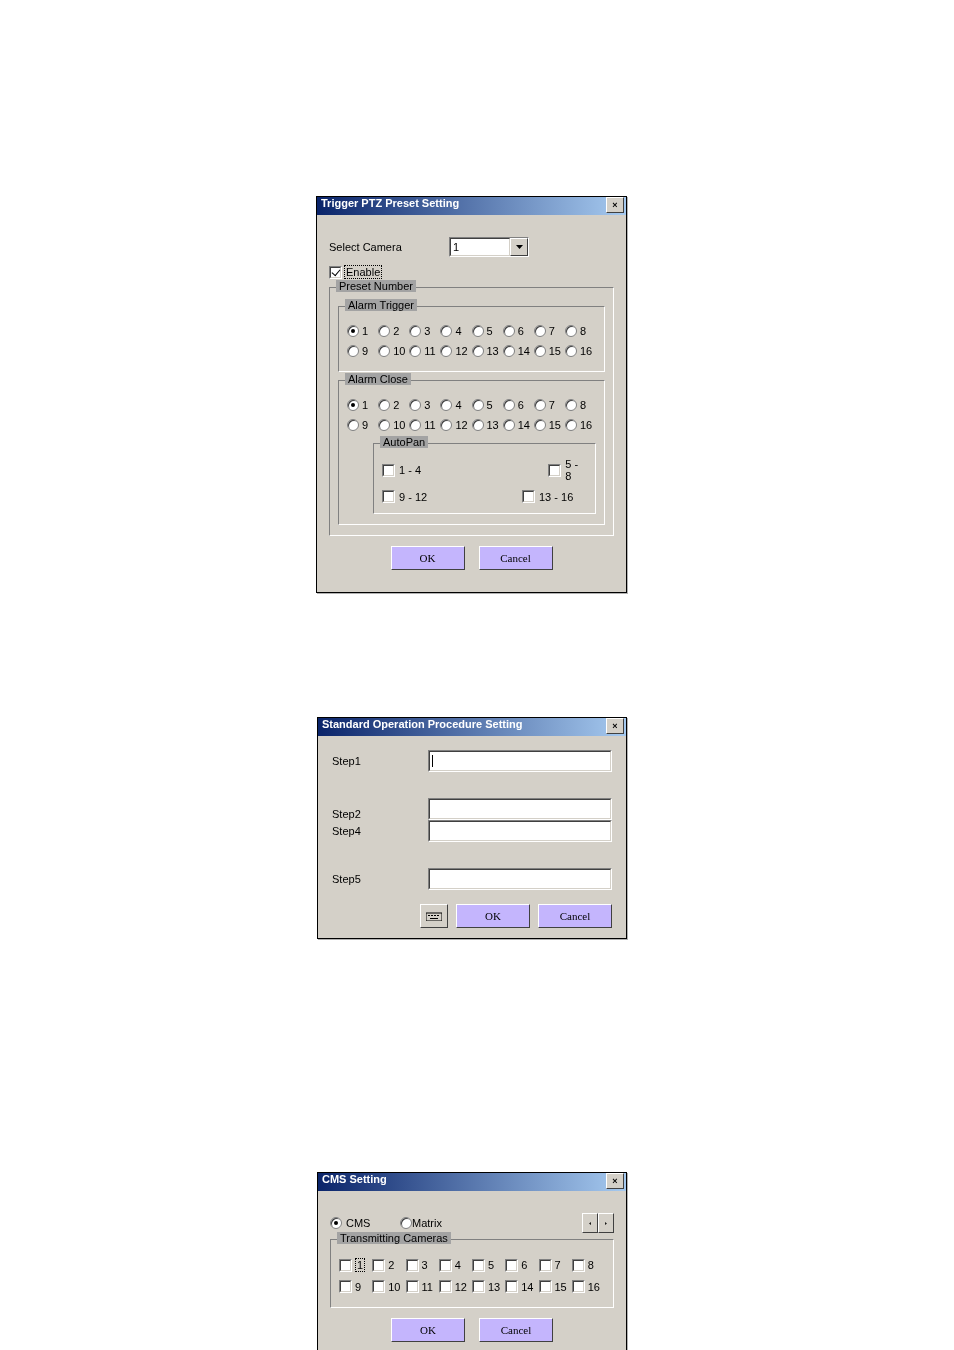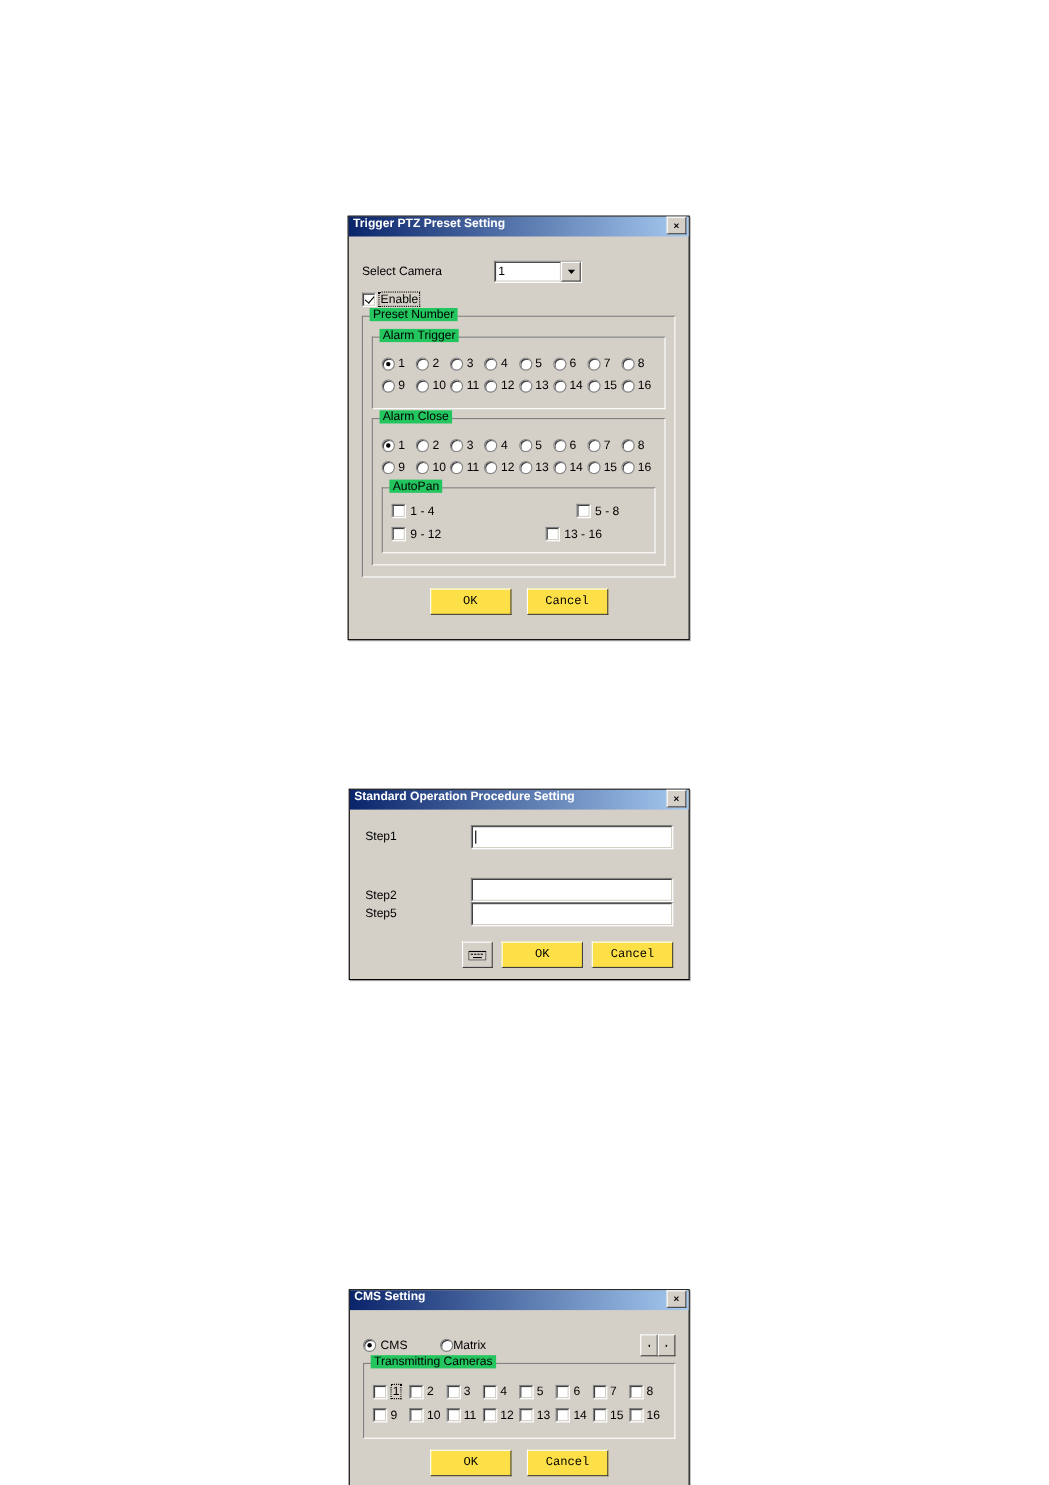--- a/index.html
+++ b/index.html
@@ -12,25 +12,25 @@
 .dropdown-inner{border:1px solid #404040;border-right-color:#d4d0c8;border-bottom-color:#d4d0c8;flex:1;height:16px;display:flex;align-items:center;padding:0 2px;background:#fff}
 .dropdown-btn{width:16px;height:16px;background:#d4d0c8;border:1px solid #fff;border-right-color:#404040;border-bottom-color:#404040;display:flex;align-items:center;justify-content:center}
 .dropdown-btn svg{width:7px;height:4px}
 .checkbox{width:13px;height:13px;background:#fff;border:1px solid #808080;border-right-color:#fff;border-bottom-color:#fff;display:inline-block;position:relative;vertical-align:middle;box-sizing:border-box}
 .checkbox-inner{position:absolute;top:0;left:0;right:0;bottom:0;border:1px solid #404040;border-right-color:#d4d0c8;border-bottom-color:#d4d0c8}
 .checkbox.checked::after{content:"";position:absolute;left:2px;top:2px;width:7px;height:4px;border-left:1.5px solid #000;border-bottom:1.5px solid #000;transform:rotate(-50deg)}
 .radio{width:12px;height:12px;border-radius:50%;background:#fff;border:1px solid #808080;display:inline-block;vertical-align:middle;position:relative;box-sizing:border-box;box-shadow:inset -1px -1px 0 #fff,inset 1px 1px 0 #404040}
 .radio.checked::after{content:"";position:absolute;left:3px;top:3px;width:4px;height:4px;background:#000;border-radius:50%}
 .groupbox{border:1px solid #808080;border-right-color:#fff;border-bottom-color:#fff;position:relative;margin-top:8px;padding:14px 8px 10px 8px}
 .groupbox::after{content:"";position:absolute;top:0;left:0;right:0;bottom:0;border:1px solid #fff;border-right-color:#808080;border-bottom-color:#808080;pointer-events:none;margin:-1px -1px 1px 1px;display:none}
-.groupbox-legend{position:absolute;top:-8px;left:6px;background:#22c55e;padding:0 3px}
+.groupbox-legend{position:absolute;top:-8px;left:6px;background:#a3a3a3;padding:0 3px}
 .radiorow,.checkrow{display:flex;gap:0;padding:4px 0}
 .radiocell{display:flex;align-items:center;gap:3px;width:38px}
 .checkcell{display:flex;align-items:center;gap:3px;width:38px}
-.btn{background:#fde047;border:1px solid #fff;border-right-color:#404040;border-bottom-color:#404040;height:22px;min-width:72px;display:inline-flex;align-items:center;justify-content:center;font-family:Liberation Mono, monospace;font-size:11px}
+.btn{background:#c4b5fd;border:1px solid #fff;border-right-color:#404040;border-bottom-color:#404040;height:22px;min-width:72px;display:inline-flex;align-items:center;justify-content:center;font-family:Liberation Serif, serif;font-size:11px}
 .btn-row{display:flex;gap:8px;justify-content:flex-end;margin-top:10px}
 .textbox{background:#fff;border:1px solid #808080;border-right-color:#fff;border-bottom-color:#fff;height:20px;display:block}
 .textbox-inner{border:1px solid #404040;border-right-color:#d4d0c8;border-bottom-color:#d4d0c8;height:18px;padding:0 2px;display:flex;align-items:center}
 .focus-dotted{border:1px dotted #000;padding:0 1px;margin-left:2px}
 .iconbtn{background:#d4d0c8;border:1px solid #fff;border-right-color:#404040;border-bottom-color:#404040;width:26px;height:22px;display:inline-flex;align-items:center;justify-content:center}
 .spin{display:inline-flex;flex-direction:column}
 .spin .sb{width:16px;height:10px;background:#d4d0c8;border:1px solid #fff;border-right-color:#404040;border-bottom-color:#404040;display:flex;align-items:center;justify-content:center}
 .spin svg{width:6px;height:3px}
 .cursor{display:inline-block;width:1px;height:12px;background:#000;vertical-align:middle}
 </style>
@@ -202,21 +202,21 @@
           <span class="radiocell">
               <span class="radio"></span>
               <span>15</span>
             </span>
           <span class="radiocell">
               <span class="radio"></span>
               <span>16</span>
             </span>
         </div>
 
-        <div class="groupbox" style="margin-left:0;margin-right:0">
+        <div class="groupbox" style="margin-left:26px;margin-right:0">
           <span class="groupbox-legend">AutoPan</span>
           <div style="display:flex">
             <span style="display:flex;align-items:center;gap:4px;width:168px">
                 <span class="checkbox">
                   <span class="checkbox-inner"></span>
                 </span>
                 <span>1 - 4</span>
               </span>
             <span style="display:flex;align-items:center;gap:4px">
                 <span class="checkbox">
@@ -263,20 +263,26 @@
             <span class="cursor"></span>
           </div>
         </div>
     </div>
     <div style="display:flex;align-items:flex-end;">
       <span style="width:96px">Step2</span>
       <div class="textbox" style="flex:1">
           <div class="textbox-inner"></div>
         </div>
     </div>
+    <div style="display:flex;align-items:center;margin-bottom:26px">
+      <span style="width:96px">Step4</span>
+      <div class="textbox" style="flex:1">
+          <div class="textbox-inner"></div>
+        </div>
+    </div>
     <div style="display:flex;align-items:center;margin-bottom:14px">
       <span style="width:96px">Step5</span>
       <div class="textbox" style="flex:1">
           <div class="textbox-inner"></div>
         </div>
     </div>
     <div class="btn-row">
       <span class="iconbtn">
         <svg width="16" height="10" viewBox="0 0 16 10">
             <rect x="0" y="2" width="16" height="8" fill="none" stroke="#000" stroke-width="1"></rect>

